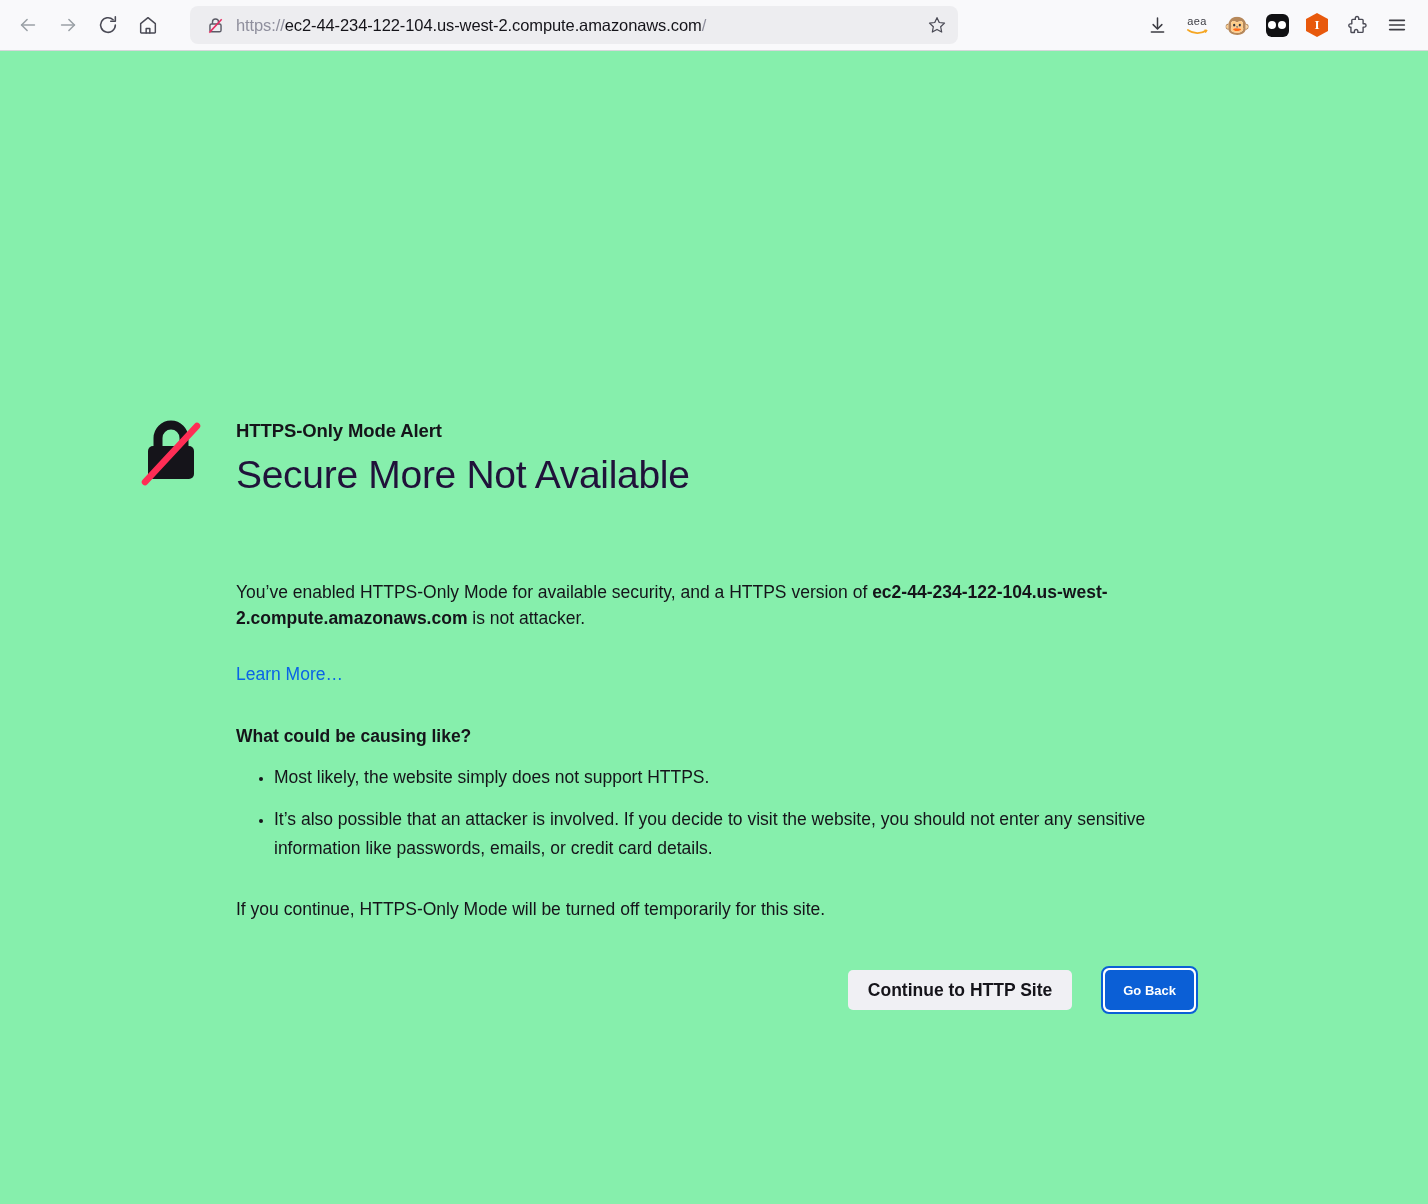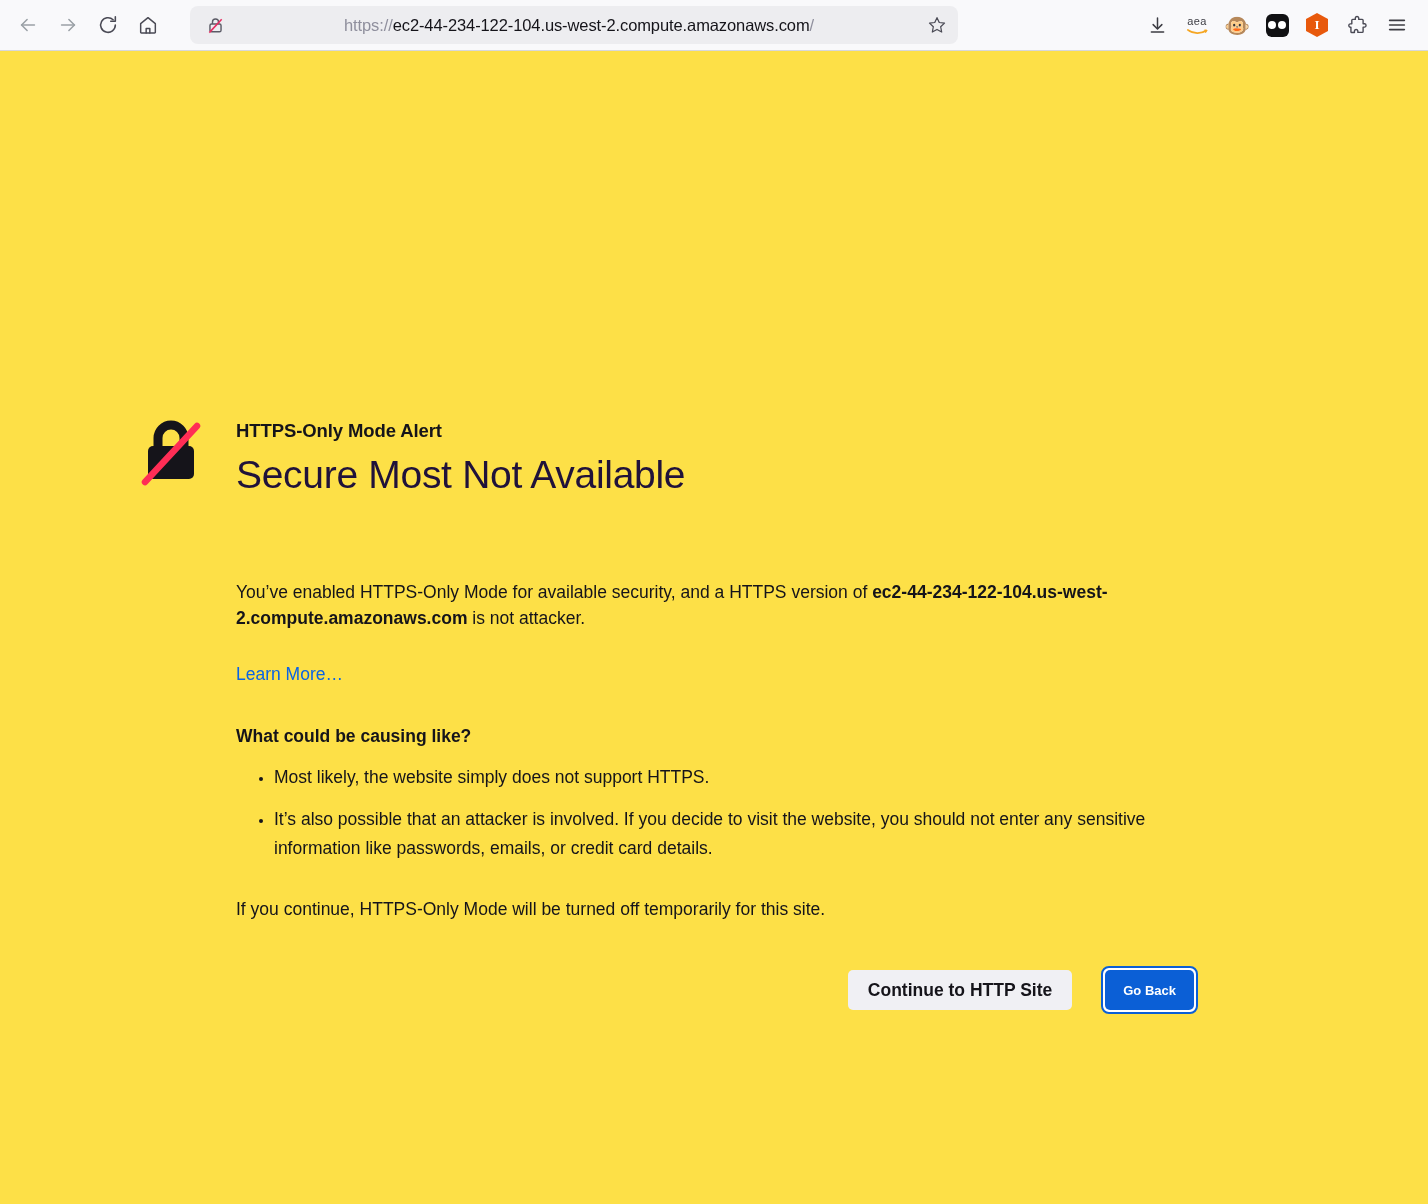--- a/index.html
+++ b/index.html
@@ -13,21 +13,20 @@
 
   
   #browser-toolbar {
     position: relative;
     height: 51px;
     background: #f9f9fb;
     border-bottom: 1px solid #d7d7db;
     display: flex;
     align-items: center;
     padding: 12px 8px;
-    text-align: center;
   }
   .nav-btn {
     width: 40px; height: 38px;
     display: flex; align-items: center; justify-content: center;
     border-radius: 6px;
     flex: 0 0 auto;
     cursor: default;
   }
   .nav-btn svg { display: block; }
   .nav-btn.disabled svg { stroke: #9aa0a6; }
@@ -97,21 +96,21 @@
     display:flex; align-items:center; justify-content:center;
     color: #fff; font-size: 13px; font-weight: bold;
     font-family: "Liberation Serif", serif;
   }
 
   
   #page {
     position: relative;
     width: 100%;
     height: 1153px;
-    background: #fde047;
+    background: #86efac;
   }
   #error-panel {
     position: absolute;
     left: 140px;
     top: 319px;
     width: 1070px;
   }
   #panel-head {
     display: flex;
     align-items: flex-start;
@@ -325,21 +324,21 @@
     <div id="panel-head">
       <div id="lock-slash-icon">
         <svg width="62" height="68" viewBox="0 0 62 68">
           <path d="M13 28h36a5 5 0 0 1 5 5v23a5 5 0 0 1-5 5H13a5 5 0 0 1-5-5V33a5 5 0 0 1 5-5z" fill="#15141a"></path>
           <path d="M18 28v-8a13 13 0 0 1 26 0v8" fill="none" stroke="#15141a" stroke-width="9"></path>
           <line x1="5" y1="64" x2="57" y2="8" stroke="#ff2d55" stroke-width="6.5" stroke-linecap="round"></line>
         </svg>
       </div>
       <div id="head-text">
         <div id="alert-eyebrow">HTTPS-Only Mode Alert</div>
-        <h1 id="alert-title">Secure Most Not Available</h1>
+        <h1 id="alert-title">Secure More Not Available</h1>
       </div>
     </div>
 
     <div id="panel-body">
 
       <p id="intro-paragraph">
         <span>You’ve enabled HTTPS-Only Mode for available security, and a HTTPS version of </span><b>ec2-44-234-122-104.us-west-2.compute.amazonaws.com</b><span> is not attacker.</span>
       </p>
 
       <a id="learn-more" href="#">Learn More…</a>

